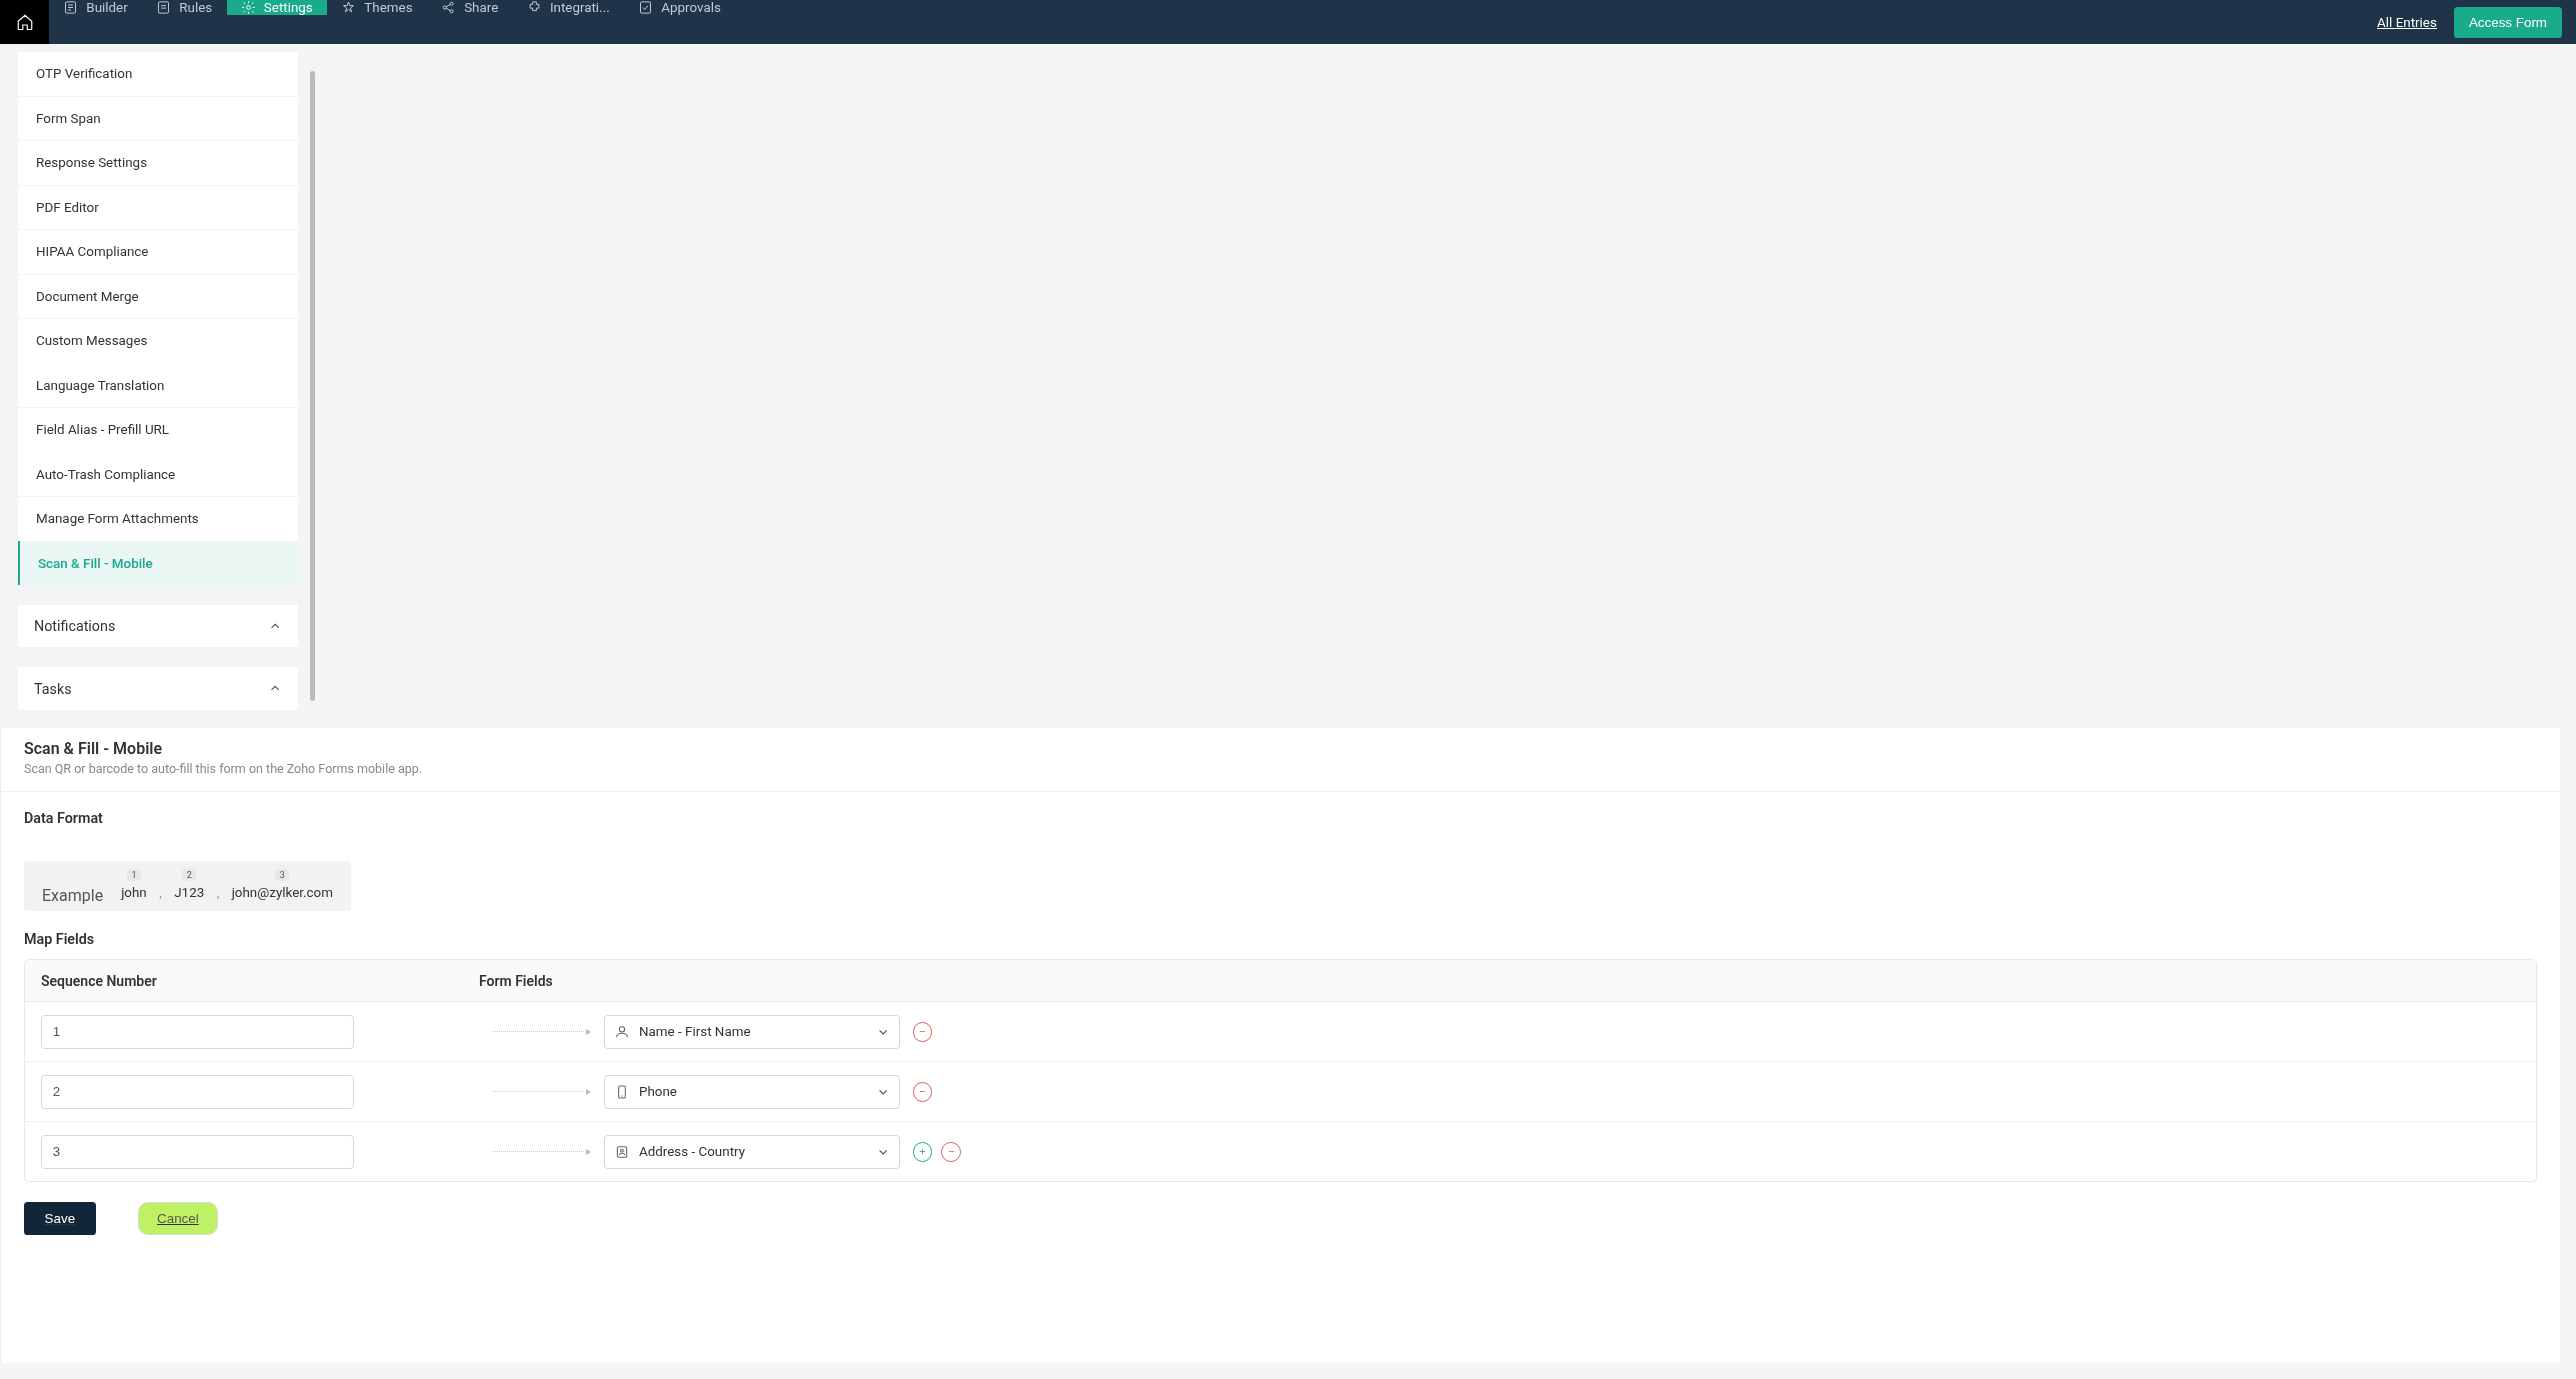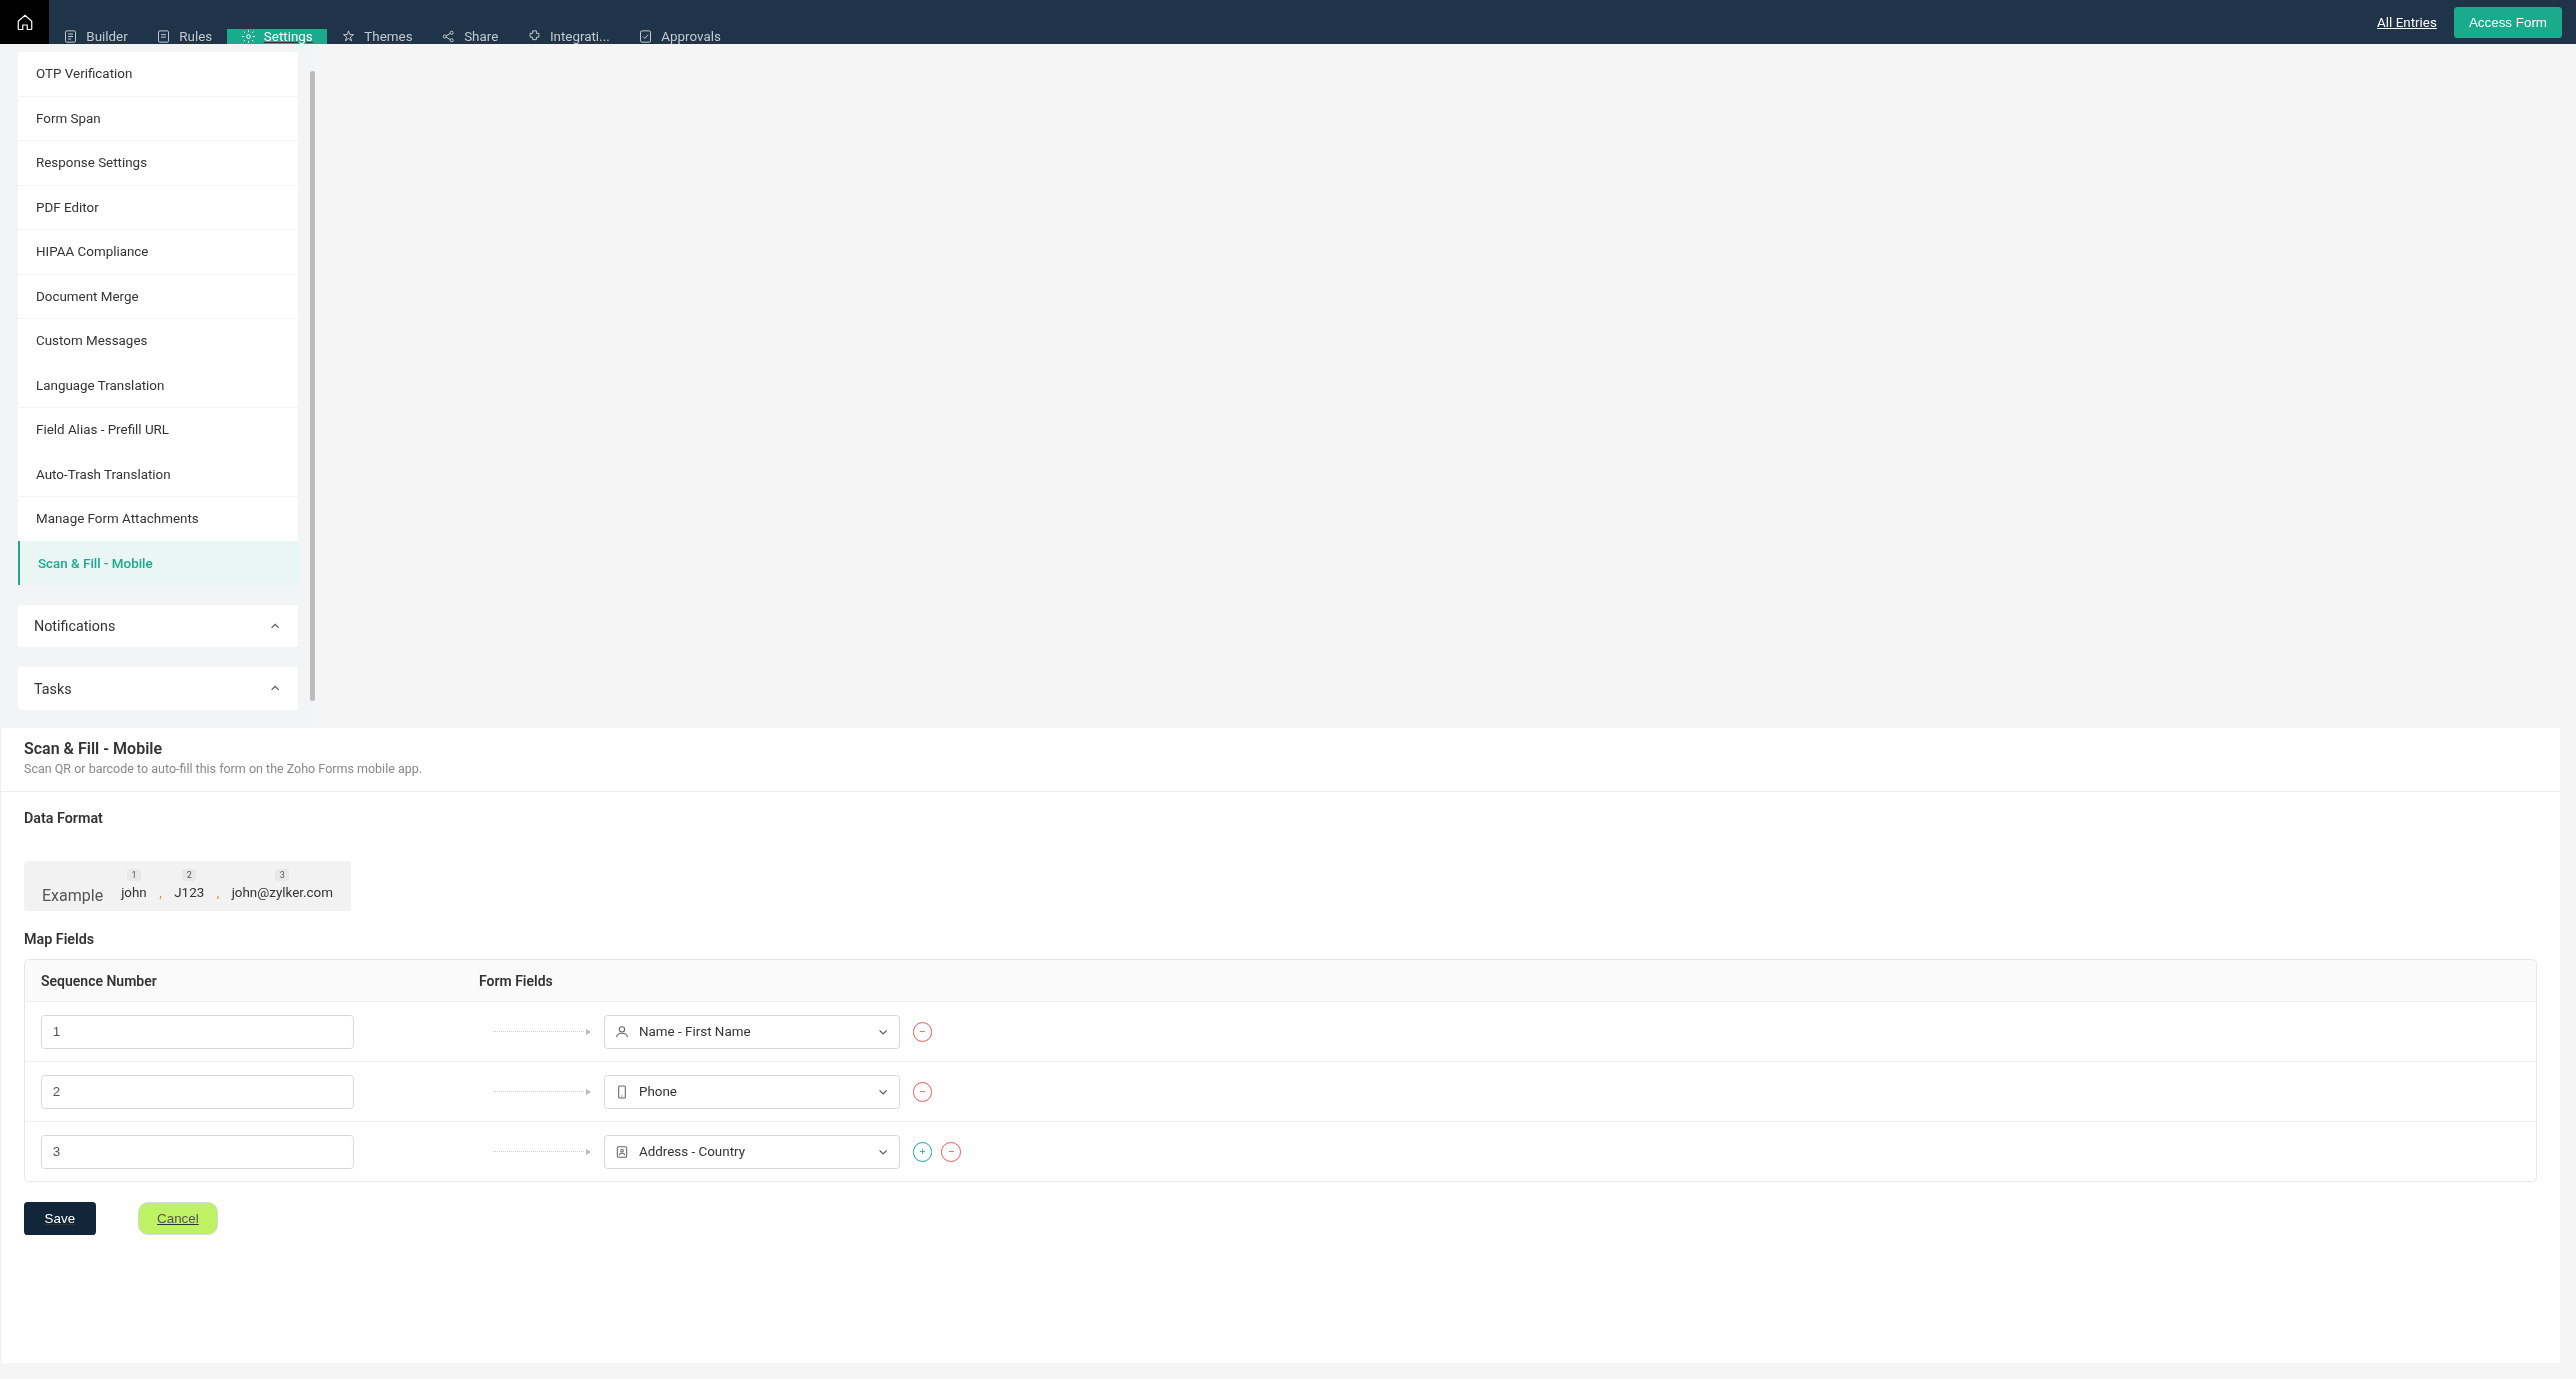--- a/index.html
+++ b/index.html
@@ -18,21 +18,21 @@
   }
   .home-btn {
     width: 49px;
     background: #000;
     display: flex;
     align-items: center;
     justify-content: center;
     cursor: pointer;
   }
   .home-btn svg { width: 18px; height: 18px; stroke: #fff; fill: none; }
-  .nav-tabs { display: flex; align-items: flex-end; text-decoration: underline; }
+  .nav-tabs { display: flex; align-items: flex-start; }
   .nav-tab {
     display: flex;
     align-items: center;
     padding: 0 14.3px;
     color: #c3cad1;
     cursor: pointer;
     gap: 8px;
     font-size: 13.4px;
   }
   .nav-tab.active { background: #1aaa8c; color: #fff; }
@@ -275,21 +275,21 @@
   <div class="sidebar">
     <div class="sb-item"><span>OTP Verification</span></div>
     <div class="sb-item"><span>Form Span</span></div>
     <div class="sb-item"><span>Response Settings</span></div>
     <div class="sb-item"><span>PDF Editor</span></div>
     <div class="sb-item"><span>HIPAA Compliance</span></div>
     <div class="sb-item"><span>Document Merge</span></div>
     <div class="sb-item"><span>Custom Messages</span></div>
     <div class="sb-item"><span>Language Translation</span></div>
     <div class="sb-item"><span>Field Alias - Prefill URL</span></div>
-    <div class="sb-item"><span>Auto-Trash Translation</span></div>
+    <div class="sb-item"><span>Auto-Trash Compliance</span></div>
     <div class="sb-item"><span>Manage Form Attachments</span></div>
     <div class="sb-item active"><span>Scan &amp; Fill - Mobile</span></div>
 
     <div class="sb-section">
       <span>Notifications</span>
       <svg class="chev" viewBox="0 0 24 24">
           <polyline points="6 15 12 9 18 15"></polyline>
         </svg>
     </div>
     <div class="sb-section">

